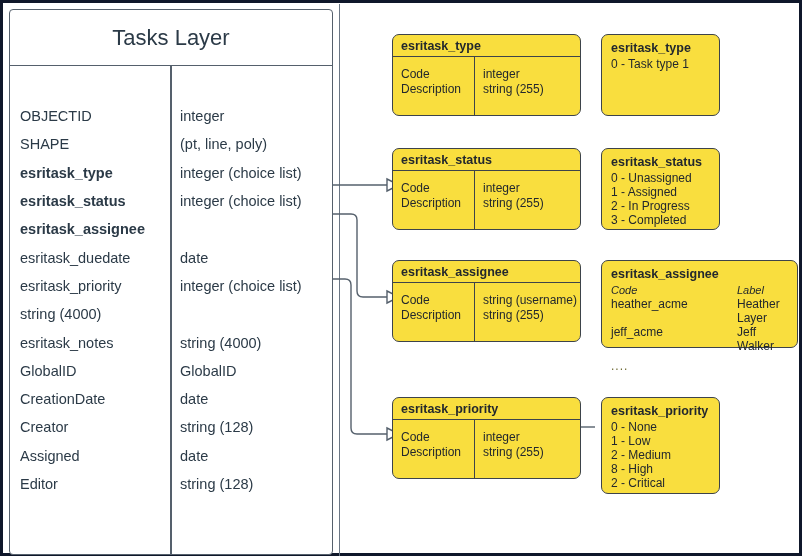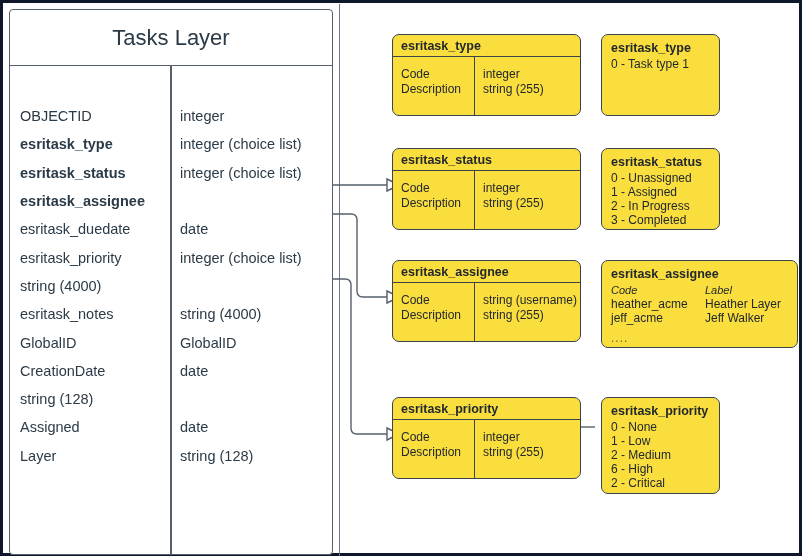--- a/index.html
+++ b/index.html
@@ -124,23 +124,23 @@
     border-radius:7px;
     box-sizing:border-box;
     padding:6px 8px 6px 9px;
     font-size:12px;
     line-height:14px;
     color:#23282d;
   }
   .vbox .vtitle{font-weight:bold;font-size:12.5px;line-height:15px;margin-bottom:1px;white-space:nowrap;}
   .vbox .vline{white-space:nowrap;}
   .vbox .vhead-row{display:flex;font-style:italic;font-size:11px;line-height:14px;}
-  .vbox .vrow{display:flex;align-items:center;}
+  .vbox .vrow{display:flex;}
   .vbox .vc1{width:94px;}
-  .vbox .vc2{flex:1;}
+  .vbox .vc2{flex:1;margin-left:32px;}
   .vbox .vdots{letter-spacing:1px;color:#6e6a34;padding-top:6px;}
 
   
   svg.wires{
     position:absolute;left:0;top:0;width:802px;height:556px;
     pointer-events:none;
   }
   svg.wires path, svg.wires line{
     stroke:#55606c;stroke-width:1.4px;fill:none;
   }
@@ -158,20 +158,24 @@
   <div class="entity">
     <div class="entity-title">Tasks Layer</div>
     <div class="entity-body">
       <div class="entity-col-divider"></div>
       <div class="fields">
 
         <div class="field-row">
           <div class="field-name">OBJECTID</div>
           <div class="field-type">integer</div>
         </div>
+        <div class="field-row">
+          <div class="field-name">SHAPE</div>
+          <div class="field-type">(pt, line, poly)</div>
+        </div>
         <div class="field-row bold">
           <div class="field-name">esritask_type</div>
           <div class="field-type">integer (choice list)</div>
         </div>
         <div class="field-row bold">
           <div class="field-name">esritask_status</div>
           <div class="field-type">integer (choice list)</div>
         </div>
         <div class="field-row bold">
           <div class="field-name">esritask_assignee</div>
@@ -193,28 +197,29 @@
         </div>
         <div class="field-row">
           <div class="field-name">GlobalID</div>
           <div class="field-type">GlobalID</div>
         </div>
         <div class="field-row">
           <div class="field-name">CreationDate</div>
           <div class="field-type">date</div>
         </div>
         <div class="field-row">
+          <div class="field-name">Creator</div>
           <div class="field-type">string (128)</div>
         </div>
         <div class="field-row">
           <div class="field-name">Assigned</div>
           <div class="field-type">date</div>
         </div>
         <div class="field-row">
-          <div class="field-name">Layer</div>
+          <div class="field-name">Editor</div>
           <div class="field-type">string (128)</div>
         </div>
 
       </div>
     </div>
   </div>
 
   <svg class="wires">
 
     <path d="M330,182 L384,182"></path>
@@ -319,17 +324,17 @@
       <div class="vc2">Jeff Walker</div>
     </div>
     <div class="vdots">....</div>
   </div>
 
   <div class="vbox" style="left:598px;top:394px;width:119px;height:97px;">
     <div class="vtitle">esritask_priority</div>
     <div class="vline">0 - None</div>
     <div class="vline">1 - Low</div>
     <div class="vline">2 - Medium</div>
-    <div class="vline">6 - High</div>
+    <div class="vline">8 - High</div>
     <div class="vline">2 - Critical</div>
   </div>
 
 </div>
 
 </body></html>

